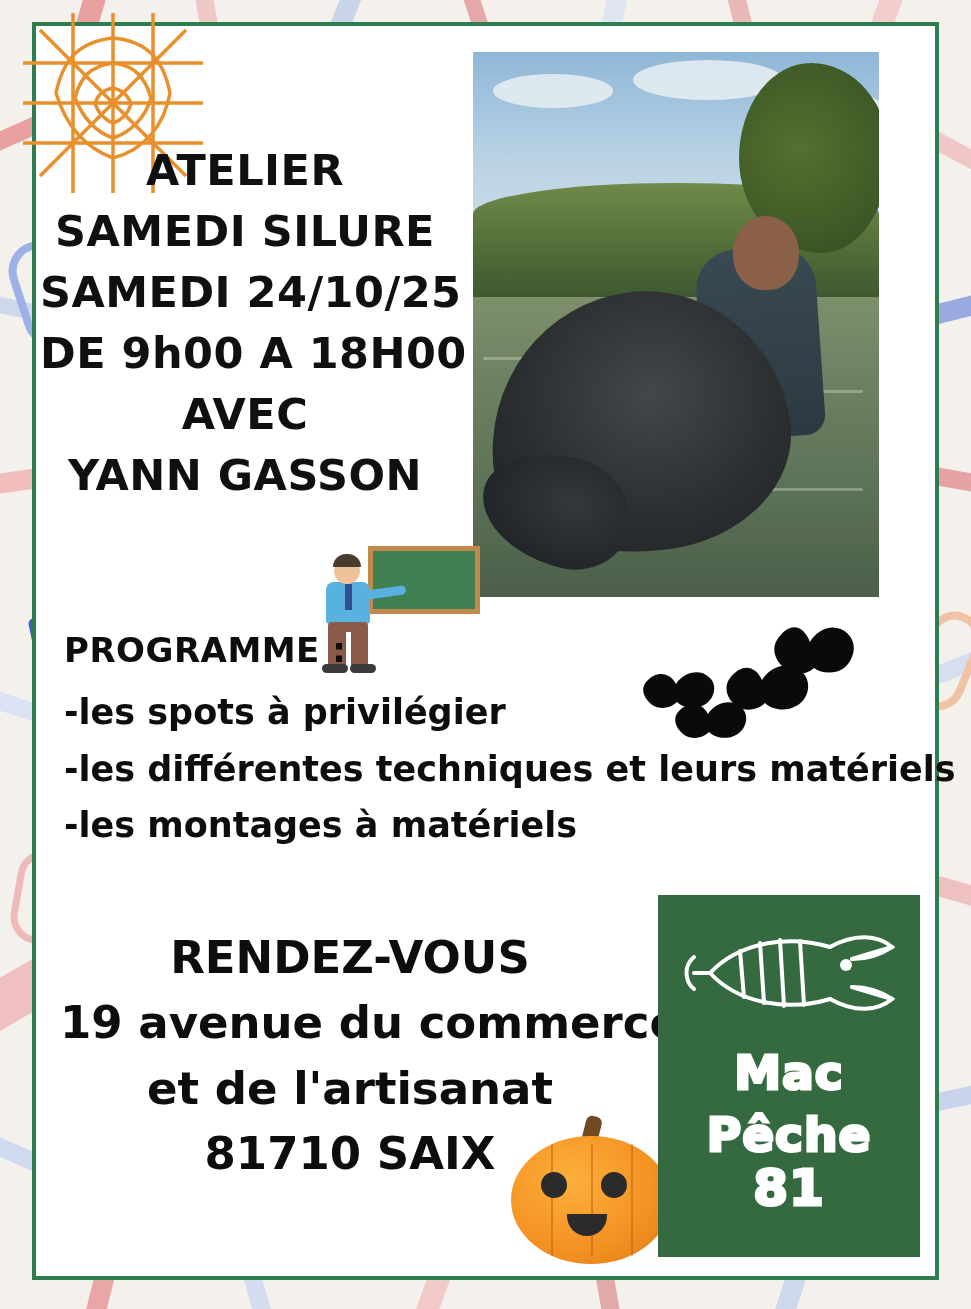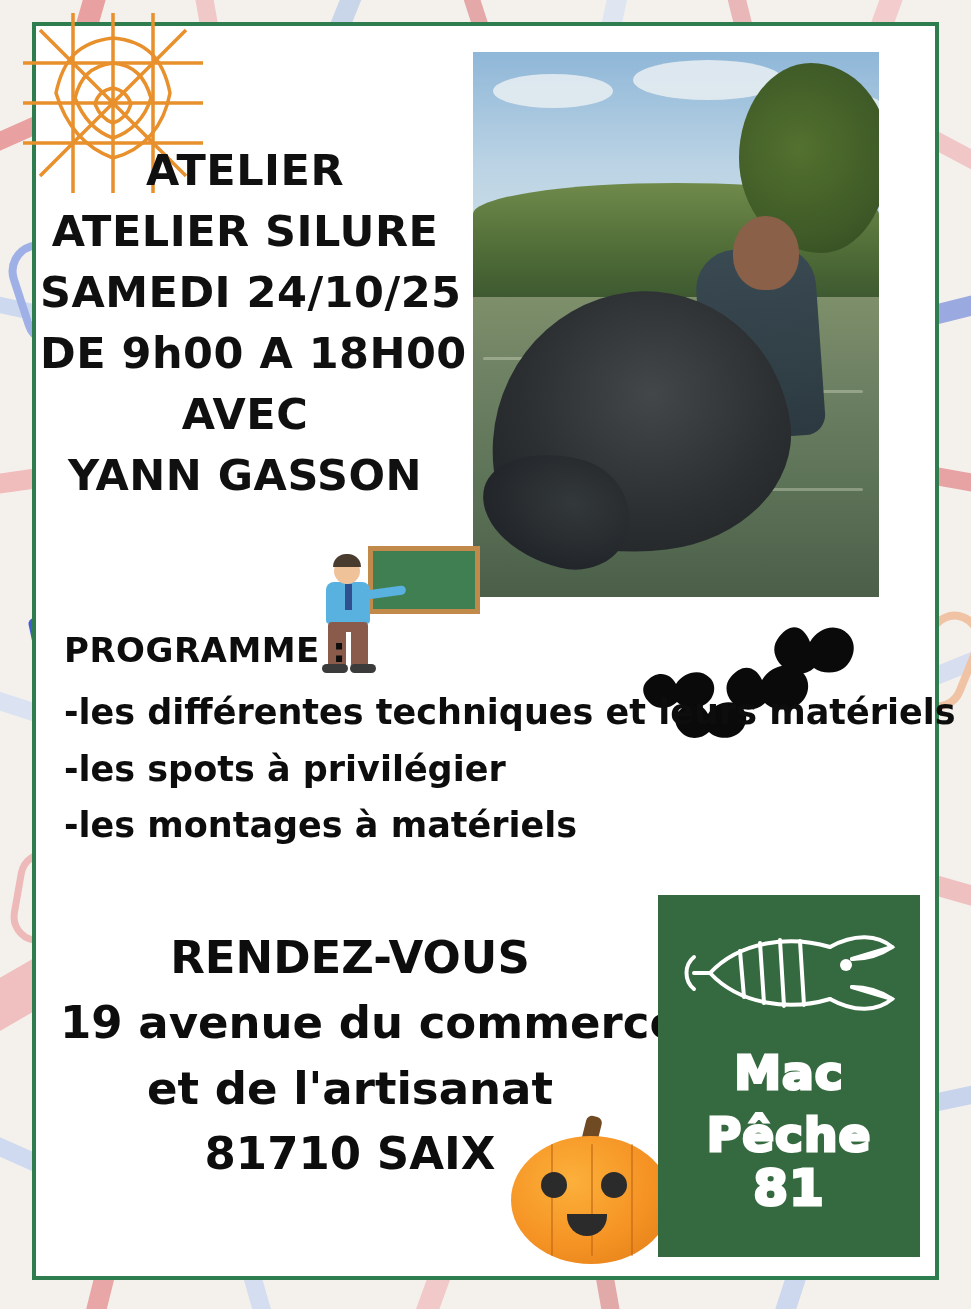--- a/index.html
+++ b/index.html
@@ -280,21 +280,21 @@
     <g fill="none" stroke="#e8902c" stroke-width="3.5">
       <path d="M95 5 L95 185 M5 95 L185 95 M22 22 L168 168 M168 22 L22 168 M55 5 L55 185 M135 5 L135 185 M5 55 L185 55 M5 135 L185 135"></path>
       <path d="M95 30 C60 34 45 52 38 85 C48 118 68 140 95 150 C126 142 146 118 152 85 C145 50 128 33 95 30 Z"></path>
       <path d="M95 55 C72 58 62 70 57 90 C65 110 78 124 95 130 C113 124 127 110 133 90 C127 69 116 57 95 55 Z"></path>
       <path d="M95 80 C84 82 79 88 77 96 C81 106 87 112 95 115 C104 112 110 106 113 96 C110 87 105 82 95 80 Z"></path>
     </g>
   </svg>
 
   <div class="headline">
     <div class="l1">ATELIER</div>
-    <div>ATELIER SILURE</div>
+    <div>SAMEDI SILURE</div>
     <div>SAMEDI 24/10/25</div>
     <div>DE 9h00 A 18H00</div>
     <div>AVEC</div>
     <div>YANN GASSON</div>
   </div>
 
   <div class="photo">
     <div class="sky"></div>
     <div class="cloud" style="left:20px;top:22px;width:120px;height:34px;"></div>
     <div class="cloud" style="left:160px;top:8px;width:150px;height:40px;"></div>
@@ -330,22 +330,22 @@
     <g fill="#0a0a0a">
       <path d="M155 28 C168 8 182 14 188 30 C196 16 214 10 226 22 C236 32 232 48 222 56 C214 62 200 62 192 56 C184 64 168 64 160 54 C152 46 150 36 155 28 Z"></path>
       <path d="M108 66 C120 50 134 54 140 68 C150 52 170 48 182 62 C190 72 186 88 174 94 C164 100 150 98 143 91 C134 100 118 100 110 90 C103 82 103 72 108 66 Z"></path>
       <path d="M24 70 C34 58 48 60 54 72 C62 60 78 56 88 66 C96 74 92 88 82 93 C73 98 61 96 55 90 C47 98 33 98 26 89 C20 82 20 75 24 70 Z"></path>
       <path d="M56 100 C66 88 80 90 86 102 C94 90 110 86 120 96 C128 104 124 118 114 123 C105 128 93 126 87 120 C79 128 65 128 58 119 C52 112 52 105 56 100 Z"></path>
     </g>
   </svg>
 
   <div class="programme">
     <div class="title">PROGRAMME :</div>
+    <div class="item">-les spots à privilégier</div>
     <div class="item">-les différentes techniques et leurs matériels</div>
-    <div class="item">-les spots à privilégier</div>
     <div class="item">-les montages à matériels</div>
   </div>
 
   <div class="rdv">
     <div class="line">RENDEZ-VOUS</div>
     <div class="line">19 avenue du commerce</div>
     <div class="line">et de l'artisanat</div>
     <div class="line">81710 SAIX</div>
   </div>
 

